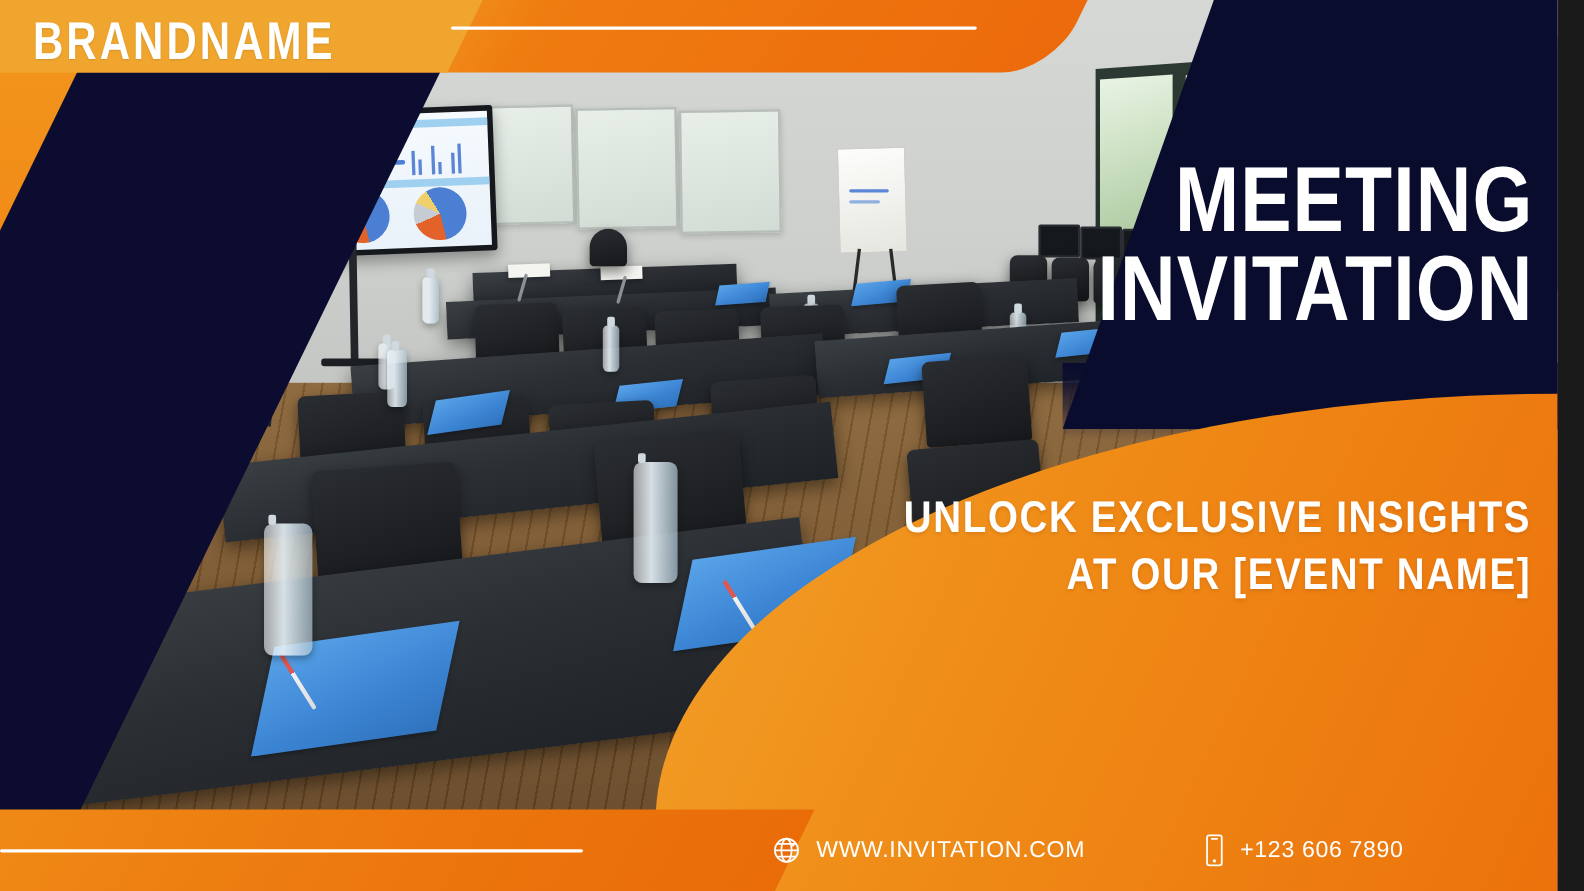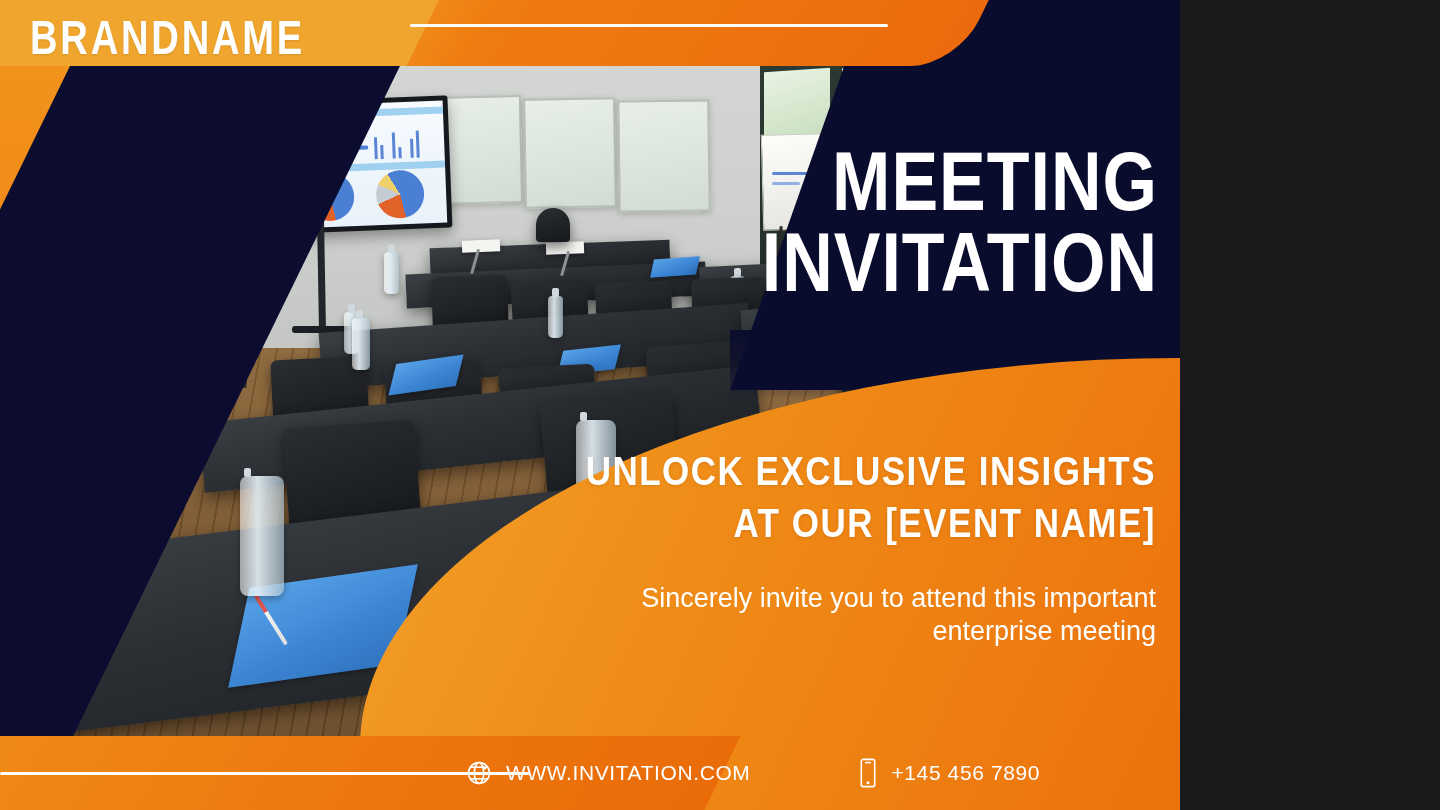--- a/index.html
+++ b/index.html
@@ -2,21 +2,21 @@
 <html><head>
 <meta charset="utf-8">
 <style>
   html, body {
     margin: 0;
     padding: 0;
     background: #1a1a1a;
   }
   #poster {
     position: relative;
-    width: 1180px;
+    width: 1416px;
     height: 810px;
     overflow: hidden;
     font-family: "Liberation Sans", sans-serif;
     background: #d946ef;
   }
 
   
   .photo {
     position: absolute;
     inset: 0;
@@ -436,22 +436,20 @@
   <div class="shape brand-text">BRANDNAME</div>
 
   <div class="shape title">
     <span class="ln">MEETING</span>
     <span class="ln">INVITATION</span>
   </div>
 
   <div class="shape subtitle">UNLOCK EXCLUSIVE INSIGHTS
 AT OUR  [EVENT NAME]</div>
 
-  <div class="shape body-text">Sincerely invite you to attend this important
-enterprise meeting</div>
 
   <div class="shape contacts">
     <div class="contact">
       <span>
         <svg width="28" height="28" viewBox="0 0 24 24" fill="none" stroke="#ffffff" stroke-width="1.4">
           <circle cx="12" cy="12" r="9"></circle>
           <ellipse cx="12" cy="12" rx="4" ry="9"></ellipse>
           <line x1="3" y1="12" x2="21" y2="12"></line>
           <line x1="4.6" y1="7" x2="19.4" y2="7"></line>
           <line x1="4.6" y1="17" x2="19.4" y2="17"></line>
@@ -462,17 +460,17 @@
     </div>
 
     <div class="contact">
       <span>
         <svg width="20" height="30" viewBox="0 0 16 26" fill="none" stroke="#ffffff" stroke-width="1.4">
           <rect x="2.2" y="1.2" width="11.6" height="23.6" rx="1.8"></rect>
           <line x1="5.4" y1="4" x2="10.6" y2="4"></line>
           <circle cx="8" cy="21.4" r="1.3" fill="#ffffff" stroke="none"></circle>
         </svg>
       </span>
-      <span>+145 456 7890</span>
+      <span>+123 606 7890</span>
     </div>
   </div>
 
 </div>
 
 </body></html>

